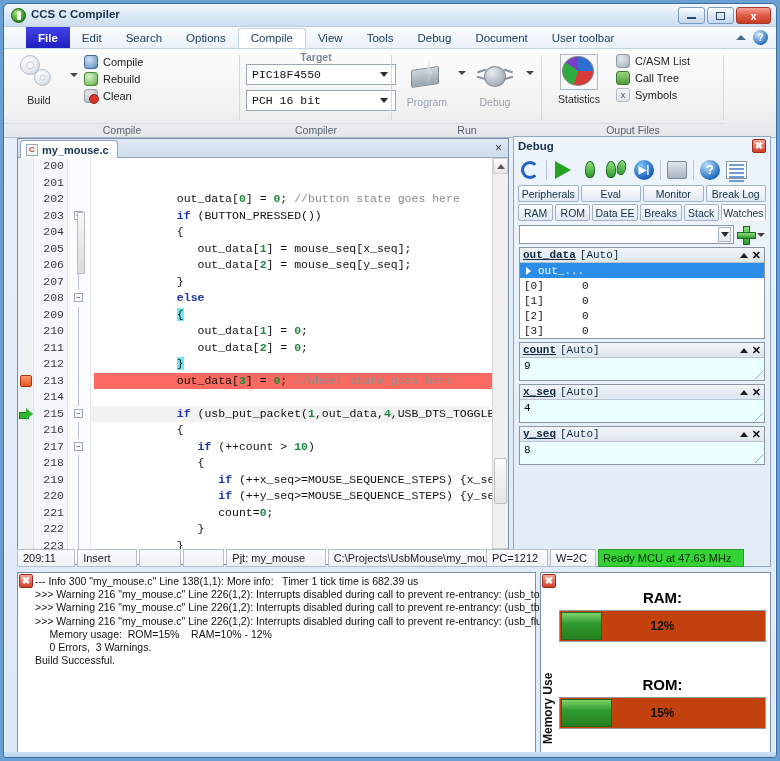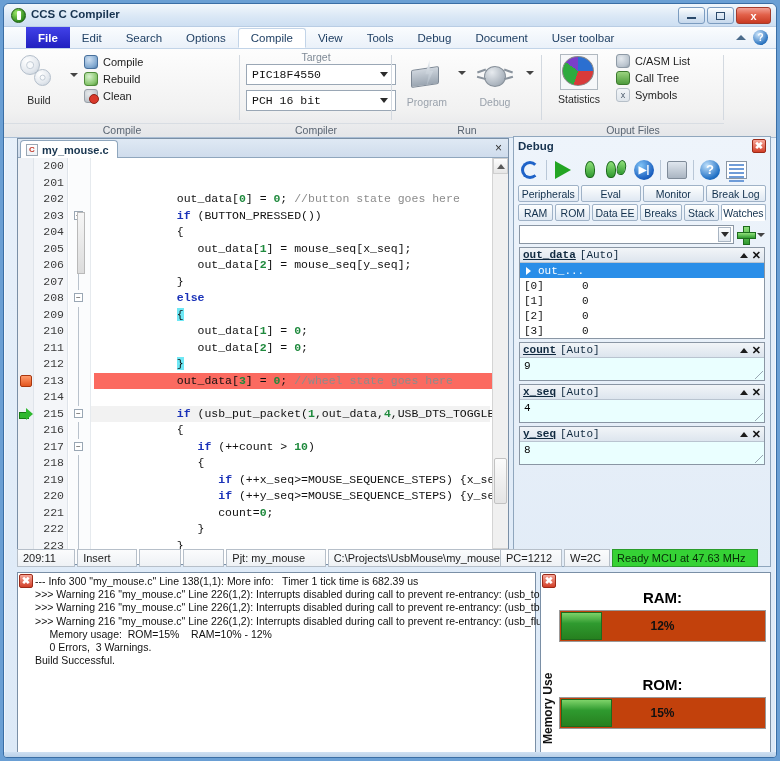--- a/index.html
+++ b/index.html
@@ -130,21 +130,21 @@
   .smallbtns { display:flex; flex-direction:column; gap:3px; padding-top:2px; margin-left:6px;}
   .smallbtn { display:flex; align-items:center; gap:5px; font-size:11px; color:#1d1d1d; white-space:nowrap;}
   .si { width:14px;height:14px; flex:0 0 14px; border-radius:3px; position:relative;}
   .si.compile { background:radial-gradient(circle at 35% 30%,#cfe0f2,#7fa7cf 70%,#4f79a8); border:1px solid #48709c;}
   .si.rebuild { background:radial-gradient(circle at 35% 30%,#d9f2cf,#84c46a 70%,#4f8c3a); border:1px solid #4f8c3a;}
   .si.clean { background:radial-gradient(circle at 35% 30%,#e8eaec,#c0c6cc 70%,#9aa2aa); border:1px solid #99a1a9;}
   .si.clean:after{content:"";position:absolute;right:-2px;bottom:-2px;width:8px;height:8px;border-radius:50%;background:#d9382a;border:1px solid #8f2318;}
   .si.casm { background:radial-gradient(circle at 35% 30%,#e4e9ee,#b9c3cd 70%,#8e9aa6); border:1px solid #8e9aa6;}
   .si.calltree { background:linear-gradient(#9ad37f,#4e9b3c); border:1px solid #3c7a2d;}
   .si.symbols { background:linear-gradient(#f2f5f8,#dfe5eb); border:1px solid #b6bfc8; color:#4b5a6b; font-size:9px; text-align:center; line-height:13px;}
-  .target-cap { text-align:center; font-size:10.5px; color:#7f8a96; margin-bottom:1px;}
+  .target-cap { text-align:center; font-size:10.5px; color:#7f8a96; margin-bottom:1px;font-weight:bold;}
   .combo {
     width:150px; height:21px; border:1px solid #9aa7b5; background:#fff;
     display:flex; align-items:center; padding:0 2px 0 5px;
     font-family:"Liberation Mono", monospace; font-size:11.5px; color:#111;
   }
   .combo .val { flex:1; white-space:nowrap; overflow:hidden;}
   .combo .arr { width:0;height:0;border-left:4px solid transparent;border-right:4px solid transparent;border-top:5px solid #2b2b2b; margin-right:5px;}
   .icon-prog { width:40px;height:34px; position:relative;}
   .chip {
     position:absolute; left:4px; top:9px; width:28px;height:18px;
@@ -303,21 +303,21 @@
   .wrow .wk { width:62px; padding-left:4px; color:#111; }
   .wrow .wv { flex:1; color:#111; }
   .wrow.selected { background:#2a8ee8; color:#fff; }
   .wrow.selected .wk, .wrow.selected .wv { color:#fff; }
   .wb-scalar { height:22px; background:#eaffff; font-family:"Liberation Mono", monospace; font-size:11px; padding:2px 4px; position:relative;}
   .grip { position:absolute; right:1px; bottom:1px; width:8px;height:8px;
     background:
       linear-gradient(135deg, transparent 45%, #9aa7b4 45%, #9aa7b4 55%, transparent 55%); }
   .tri-expander { width:0;height:0;border-top:4px solid transparent;border-bottom:4px solid transparent;border-left:5px solid #fff; margin:0 3px 0 6px;}
   
-  #dbgstatus { position:absolute; left:496px; top:411px; width:258px; height:18px; display:flex; gap:2px;}
+  #dbgstatus { position:absolute; left:482px; top:411px; width:258px; height:18px; display:flex; gap:2px;}
   .greenstat { background:#35d235; border:1px solid #2a9c2a; flex:1; display:flex; align-items:center; padding-left:4px; font-size:11px; color:#062a06; }
   
   #outputpane {
     position:absolute; left:13px; top:434px; width:519px; height:285px;
     background:#fff; border:1px solid #7a8fa6;
   }
   .out-close {
     position:absolute; left:1px; top:1px; width:14px; height:14px; border-radius:2px;
     background:linear-gradient(#f6a79a,#d23f28); border:1px solid #9c2a18;
     color:#fff; font-size:10px; font-weight:bold; text-align:center; line-height:12px;

